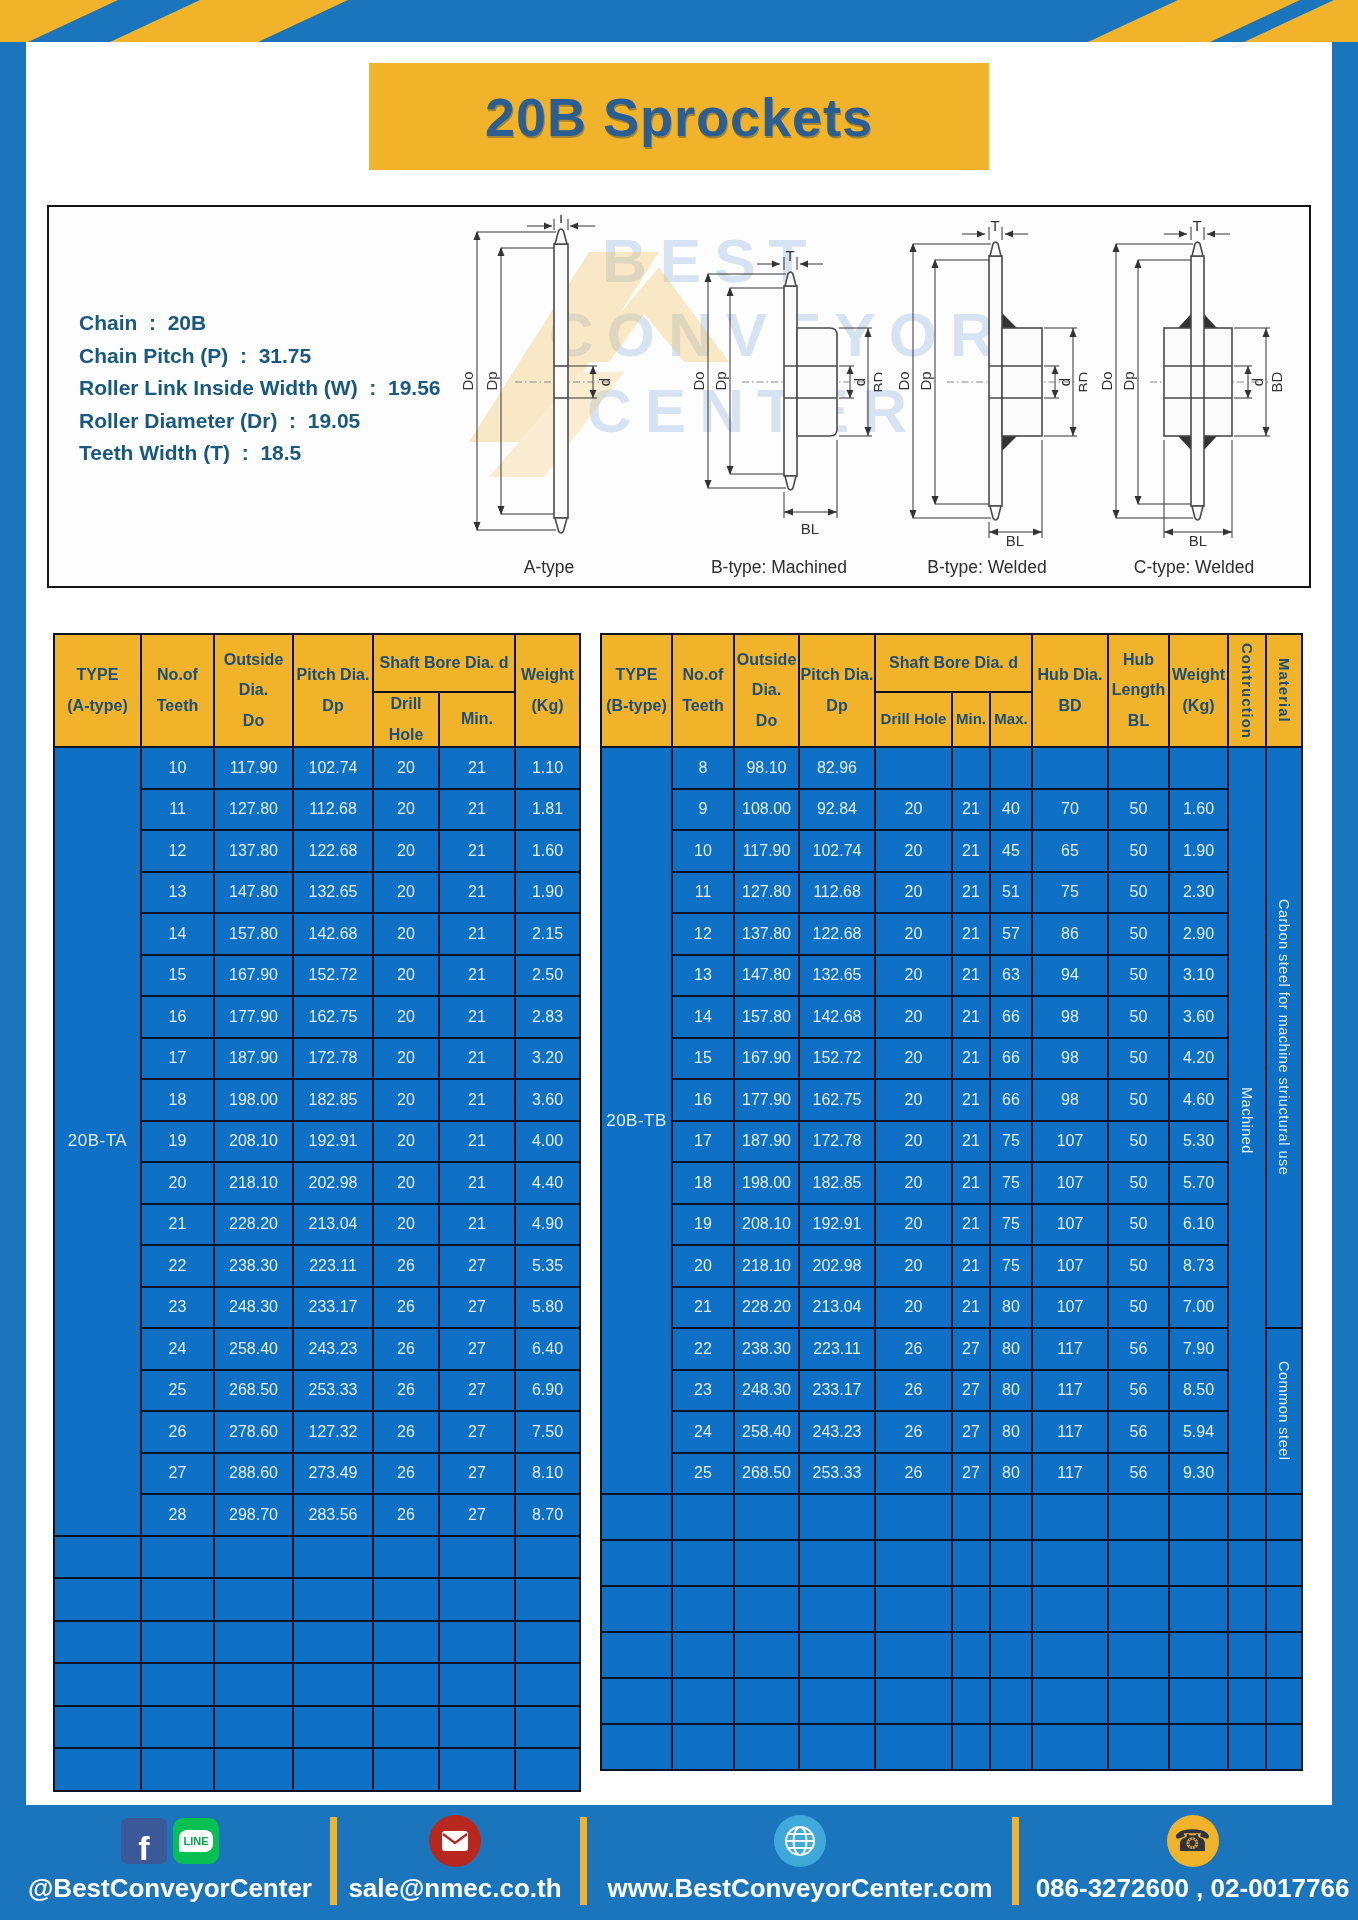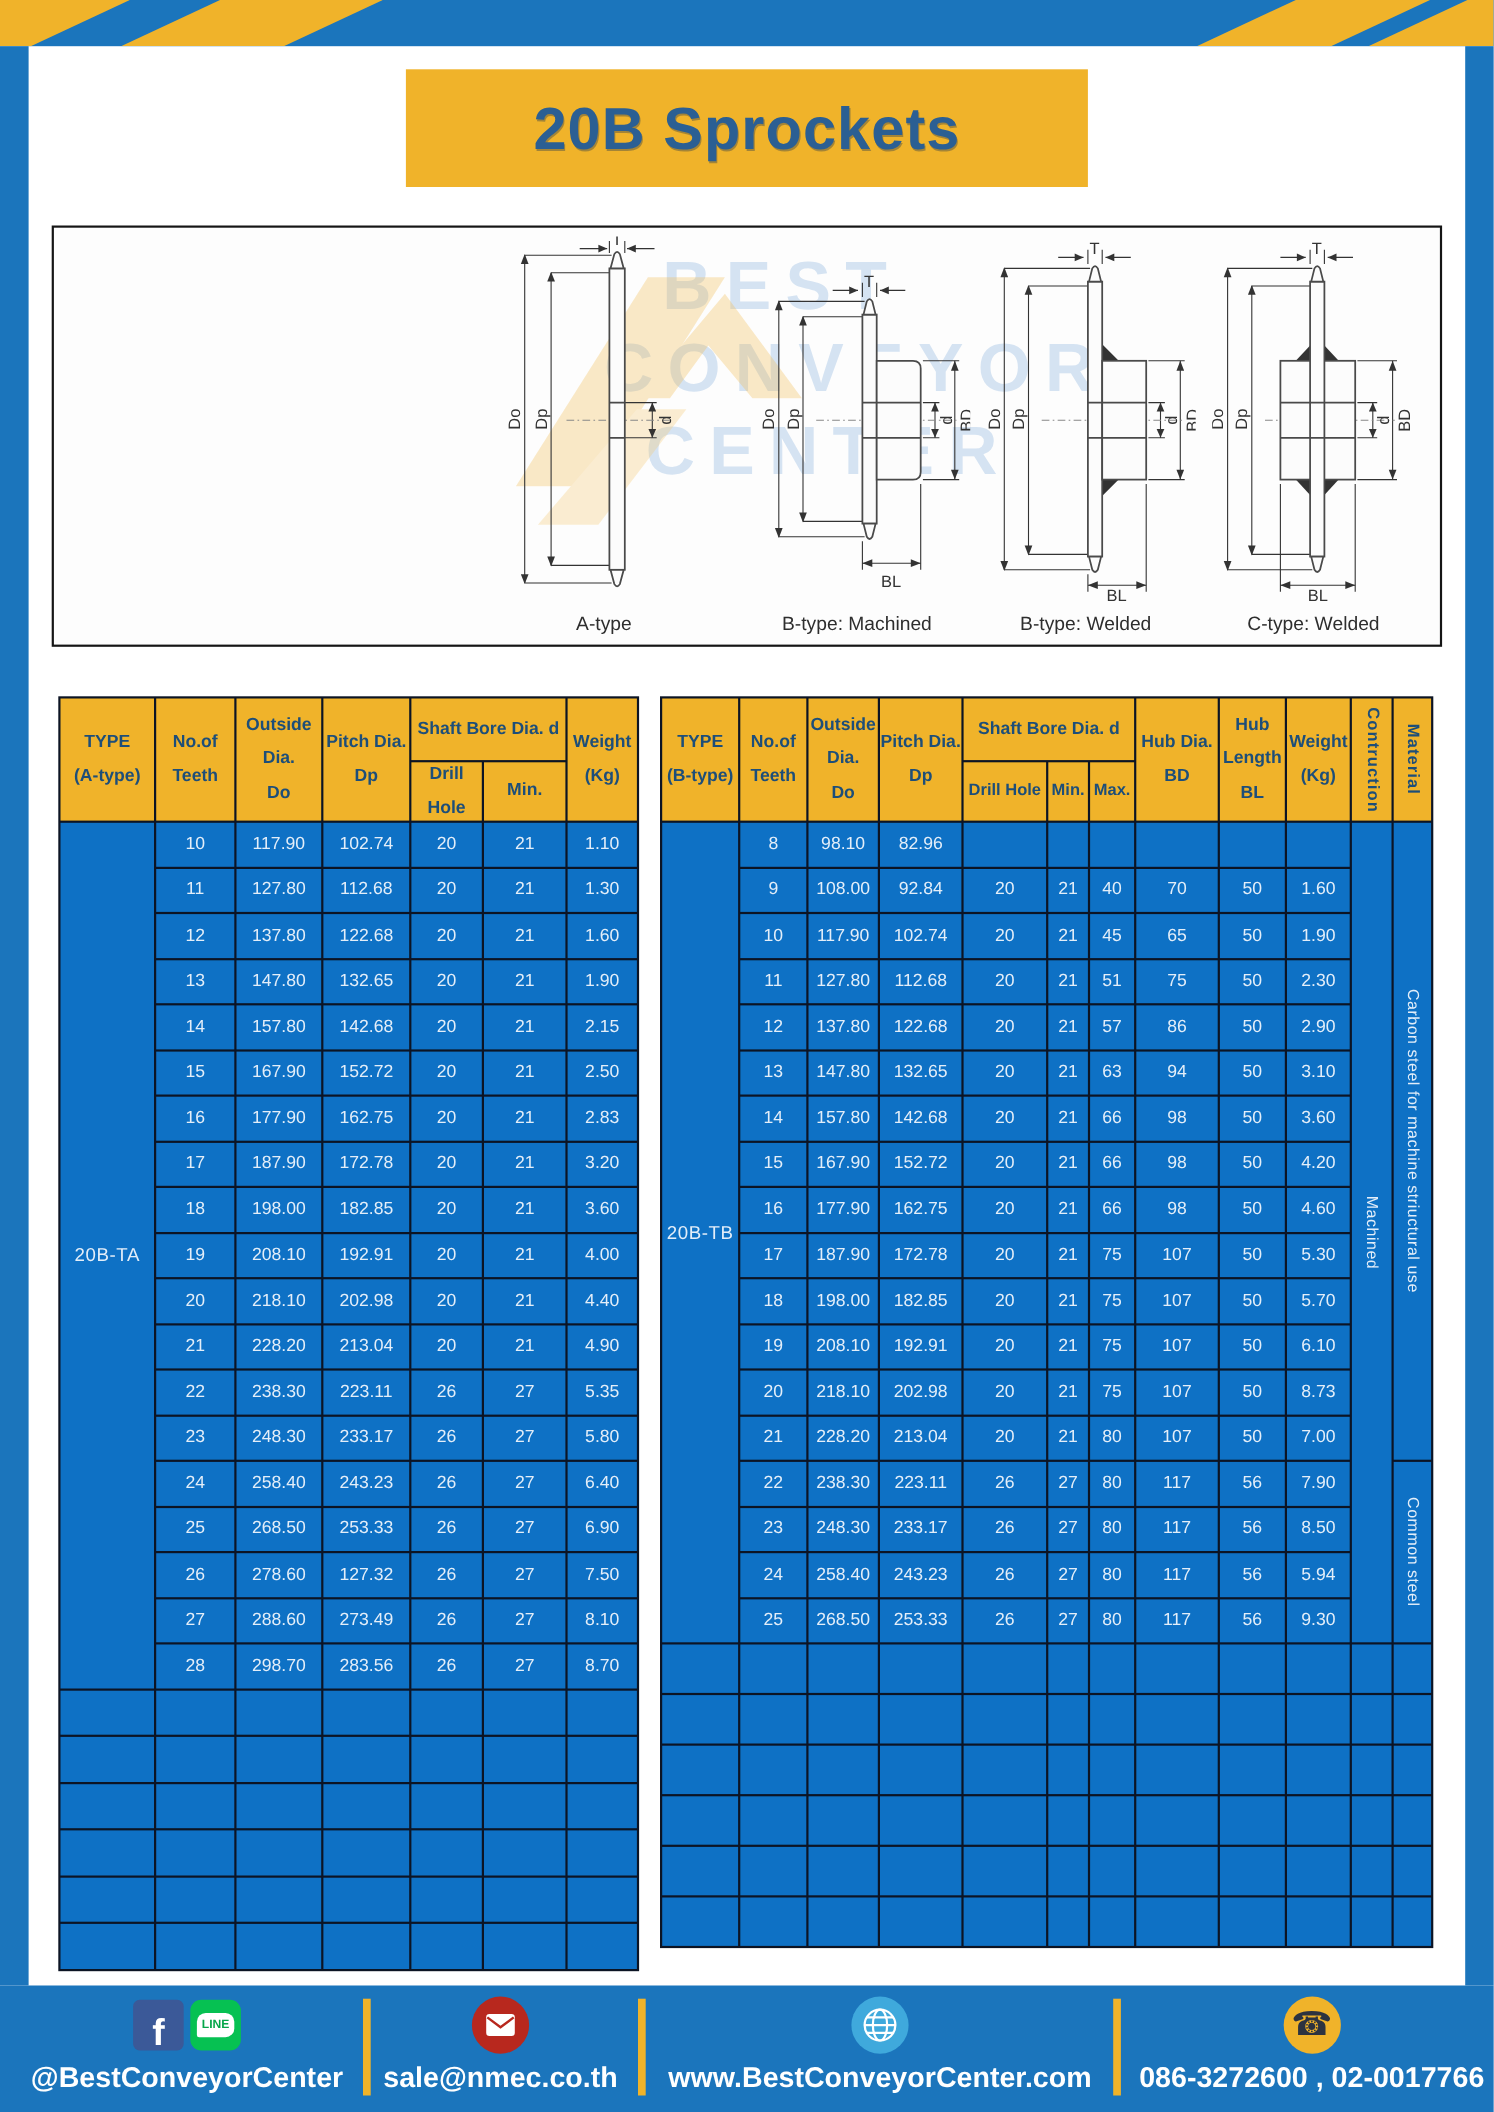--- a/index.html
+++ b/index.html
@@ -92,20 +92,27 @@
 
   <div class="wm-word" style="left:553px;top:18px;">BEST</div>
   <div class="wm-word" style="left:500px;top:92px;">CONVEYOR</div>
   <div class="wm-word" style="left:538px;top:168px;">CENTER</div>
   <svg class="wm-shape" style="left:380px;top:15px;" width="420" height="260" viewBox="0 0 420 260">
     <polygon points="40,220 160,30 230,30 110,220" fill="#F2BD55"></polygon>
     <polygon points="150,140 230,45 300,140 255,140 215,92 180,140" fill="#F2BD55"></polygon>
     <polygon points="60,255 150,150 195,150 115,255" fill="#F5CB77"></polygon>
   </svg>
 
+  <div class="spec-block">
+    <div class="spec-line">Chain  :  20B</div>
+    <div class="spec-line">Chain Pitch (P)  :  31.75</div>
+    <div class="spec-line">Roller Link Inside Width (W)  :  19.56</div>
+    <div class="spec-line">Roller Diameter (Dr)  :  19.05</div>
+    <div class="spec-line">Teeth Width (T)  :  18.5</div>
+  </div>
 
   <svg class="diag" style="left:408px;top:8px;width:185px;height:332px;" viewBox="0 0 185 330">
     <g stroke="#333" stroke-width="1" fill="none">
       <line x1="20" y1="16" x2="20" y2="314"></line>
         <line x1="20" y1="16" x2="99" y2="16"></line>
         <line x1="20" y1="314" x2="99" y2="314"></line>
       <line x1="44" y1="32" x2="44" y2="298"></line>
         <line x1="44" y1="32" x2="99" y2="32"></line>
         <line x1="44" y1="298" x2="99" y2="298"></line>
       <line x1="136" y1="150" x2="136" y2="182"></line>
@@ -331,21 +338,21 @@
     <div class="tcell" style="grid-area: 3 / 3;">117.90</div>
     <div class="tcell" style="grid-area: 3 / 4;">102.74</div>
     <div class="tcell" style="grid-area: 3 / 5;">20</div>
     <div class="tcell" style="grid-area: 3 / 6;">21</div>
     <div class="tcell" style="grid-area: 3 / 7;">1.10</div>
     <div class="tcell" style="grid-area: 4 / 2;">11</div>
     <div class="tcell" style="grid-area: 4 / 3;">127.80</div>
     <div class="tcell" style="grid-area: 4 / 4;">112.68</div>
     <div class="tcell" style="grid-area: 4 / 5;">20</div>
     <div class="tcell" style="grid-area: 4 / 6;">21</div>
-    <div class="tcell" style="grid-area: 4 / 7;">1.30</div>
+    <div class="tcell" style="grid-area: 4 / 7;">1.81</div>
     <div class="tcell" style="grid-area: 5 / 2;">12</div>
     <div class="tcell" style="grid-area: 5 / 3;">137.80</div>
     <div class="tcell" style="grid-area: 5 / 4;">122.68</div>
     <div class="tcell" style="grid-area: 5 / 5;">20</div>
     <div class="tcell" style="grid-area: 5 / 6;">21</div>
     <div class="tcell" style="grid-area: 5 / 7;">1.60</div>
     <div class="tcell" style="grid-area: 6 / 2;">13</div>
     <div class="tcell" style="grid-area: 6 / 3;">147.80</div>
     <div class="tcell" style="grid-area: 6 / 4;">132.65</div>
     <div class="tcell" style="grid-area: 6 / 5;">20</div>

